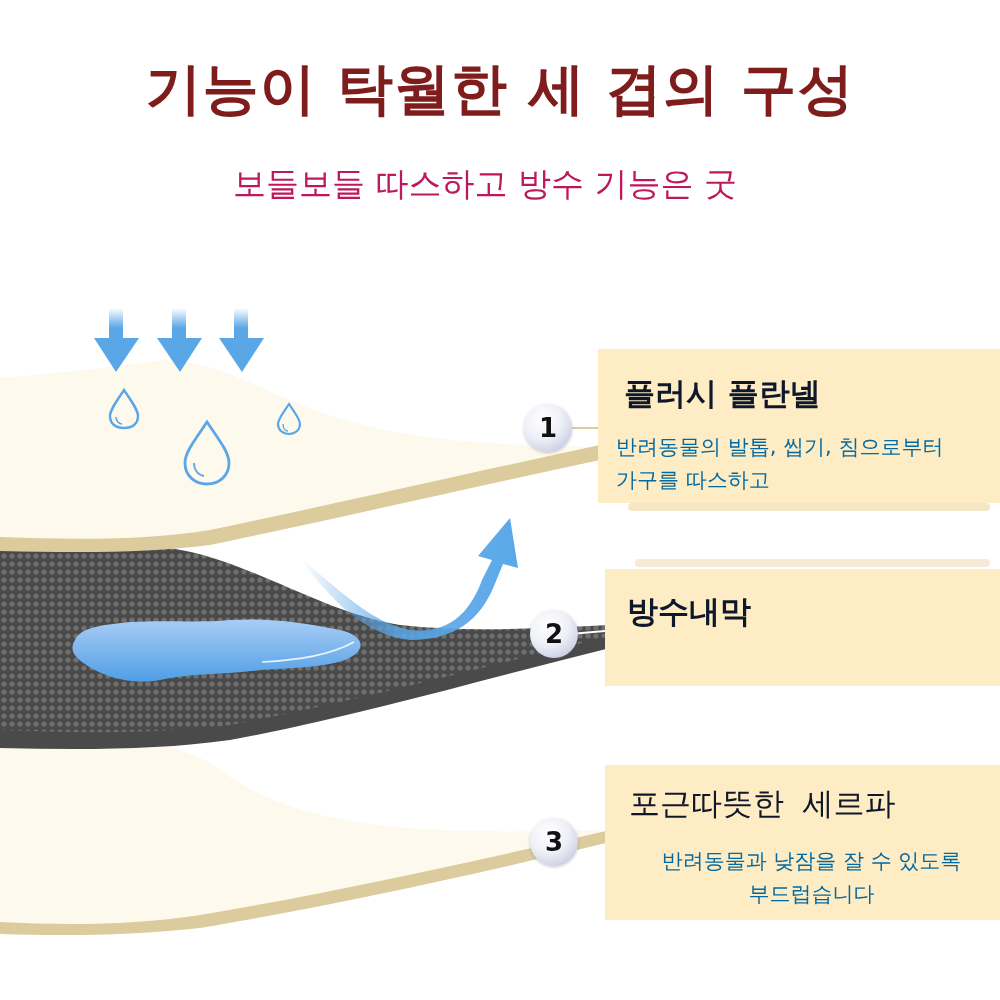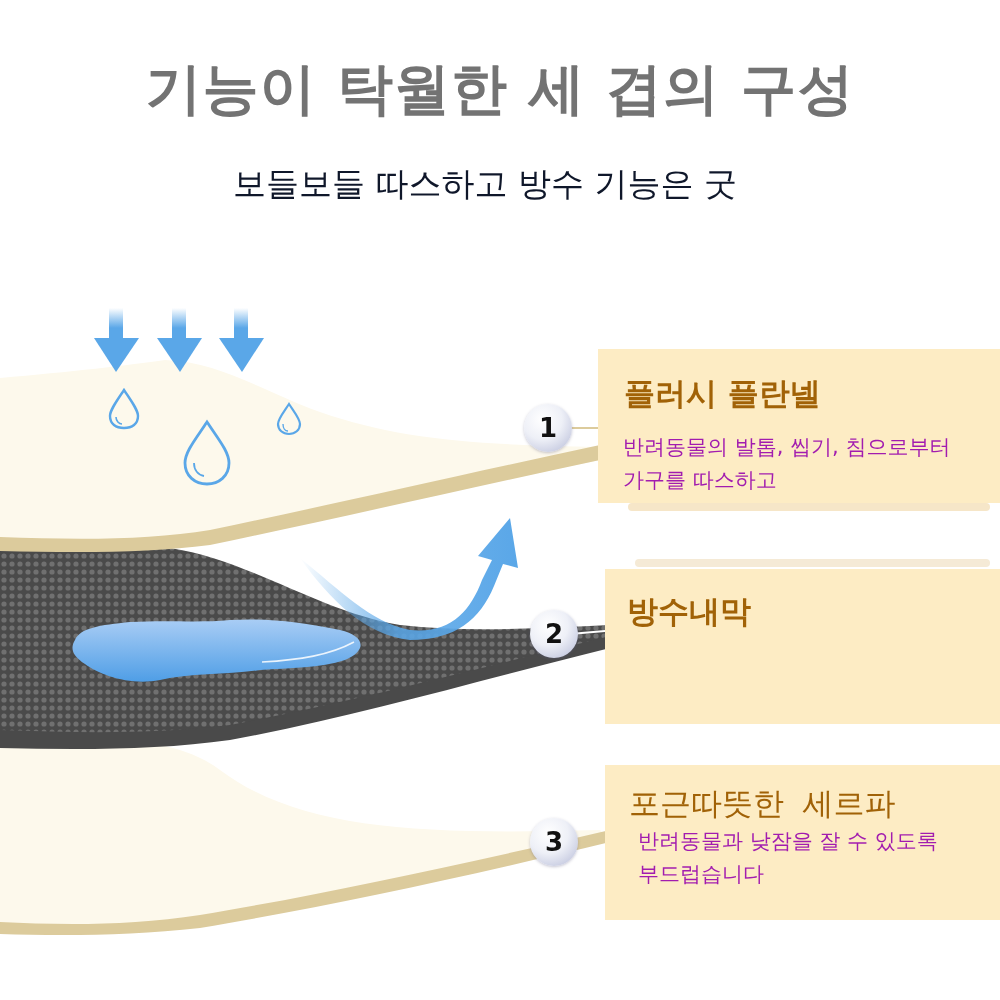--- a/index.html
+++ b/index.html
@@ -4,41 +4,41 @@
   <style>
     html, body { margin: 0; padding: 0; }
     body {
       width: 1000px; height: 1000px; position: relative; overflow: hidden;
       background: #ffffff;
       font-family: "DejaVu Sans", "Liberation Sans", sans-serif;
       color: #111111;
     }
     .title {
       position: absolute; left: 0; top: 52px; width: 1000px; text-align: center;
-      font-size: 56px; font-weight: bold; letter-spacing: 1px; color: #737373;
+      font-size: 56px; font-weight: bold; letter-spacing: 1px; color: #7f1d1d;
     }
     .subtitle {
       position: absolute; left: 0; top: 162px; width: 970px; text-align: center;
-      font-size: 33px; color: #0f172a;
+      font-size: 33px; color: #be185d;
     }
     svg.art { position: absolute; left: 0; top: 0; }
     .box {
       position: absolute; background: #fdecc4;
     }
     .box .shadow {
       position: absolute; left: 30px; right: 10px; height: 8px;
       background: #f6e6c8; border-radius: 6px;
     }
     .box-title {
-      position: absolute; left: 26px; font-size: 31px; font-weight: bold; color: #a16207;
+      position: absolute; left: 26px; font-size: 31px; font-weight: bold; color: #0f172a;
       white-space: nowrap;
     }
     .box-title.light { font-weight: normal; font-family: Liberation Mono, monospace; }
     .box-desc {
-      position: absolute; left: 18px; right: 8px; font-size: 21px; line-height: 33px; color: #a21caf; margin-left: 7px;
+      position: absolute; left: 18px; right: 8px; font-size: 21px; line-height: 33px; color: #0369a1;
     }
     .badge {
       position: absolute; width: 48px; height: 48px; border-radius: 50%;
       background: radial-gradient(circle at 38% 32%, #ffffff 0%, #eef0f7 45%, #c9cde2 80%, #aab0cc 100%);
       box-shadow: 0 1px 3px rgba(90,90,130,0.35);
       text-align: center; line-height: 48px; font-size: 26px; font-weight: bold; color: #111;
     }
   </style>
 </head>
 <body>
@@ -128,24 +128,24 @@
 
 <div class="box" style="left:598px; top:349px; width:402px; height:154px;">
   <div class="shadow" style="top:154px;"></div>
   <div class="box-title" style="top:24px;">플러시 플란넬</div>
   <div class="box-desc" style="top:82px;">
     <div>반려동물의 발톱, 씹기, 침으로부터</div>
     <div>가구를 따스하고</div>
   </div>
 </div>
 
-<div class="box" style="left:605px; top:569px; width:395px; height:155px;">
+<div class="box" style="left:605px; top:569px; width:395px; height:117px;">
   <div class="shadow" style="top:-10px; background:#f5ead6;"></div>
   <div class="box-title" style="top:22px; left:22px;">방수내막</div>
 </div>
 
 <div class="box" style="left:605px; top:765px; width:395px; height:155px;">
   <div class="box-title light" style="top:18px; left:24px;">포근따뜻한 세르파</div>
-  <div class="box-desc" style="top:60px; left:26px;">
+  <div class="box-desc" style="top:80px; left:26px;text-align:center;">
     <div>반려동물과 낮잠을 잘 수 있도록</div>
     <div>부드럽습니다</div>
   </div>
 </div>
 
 </body></html>

